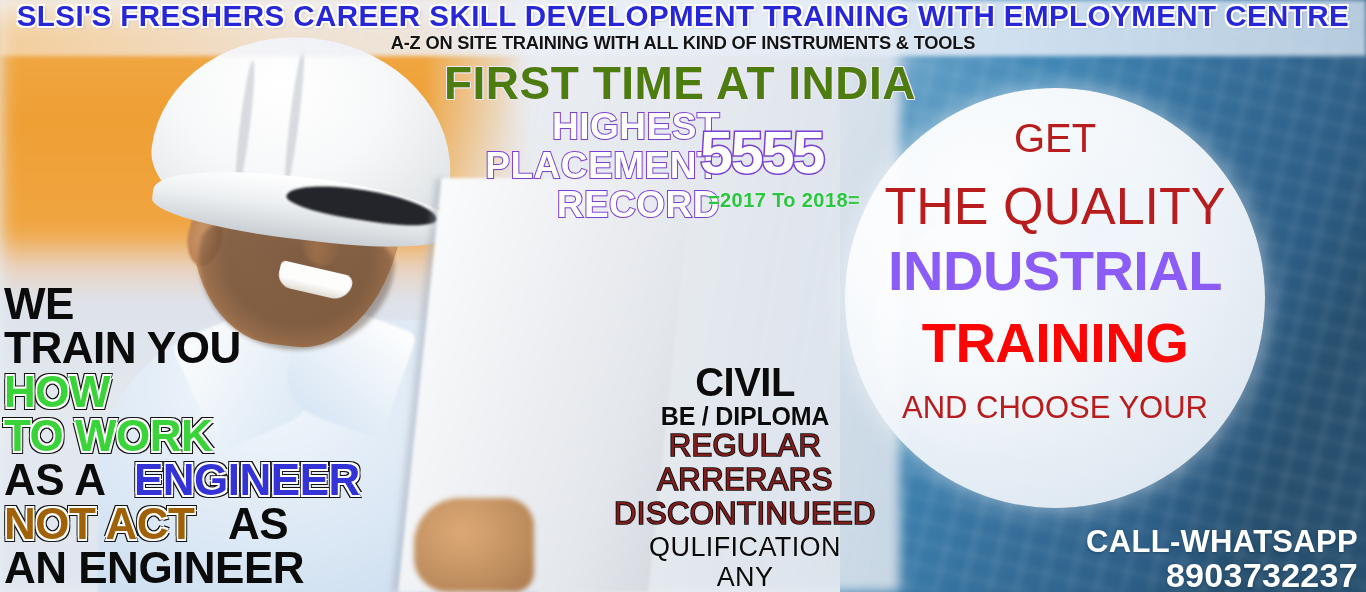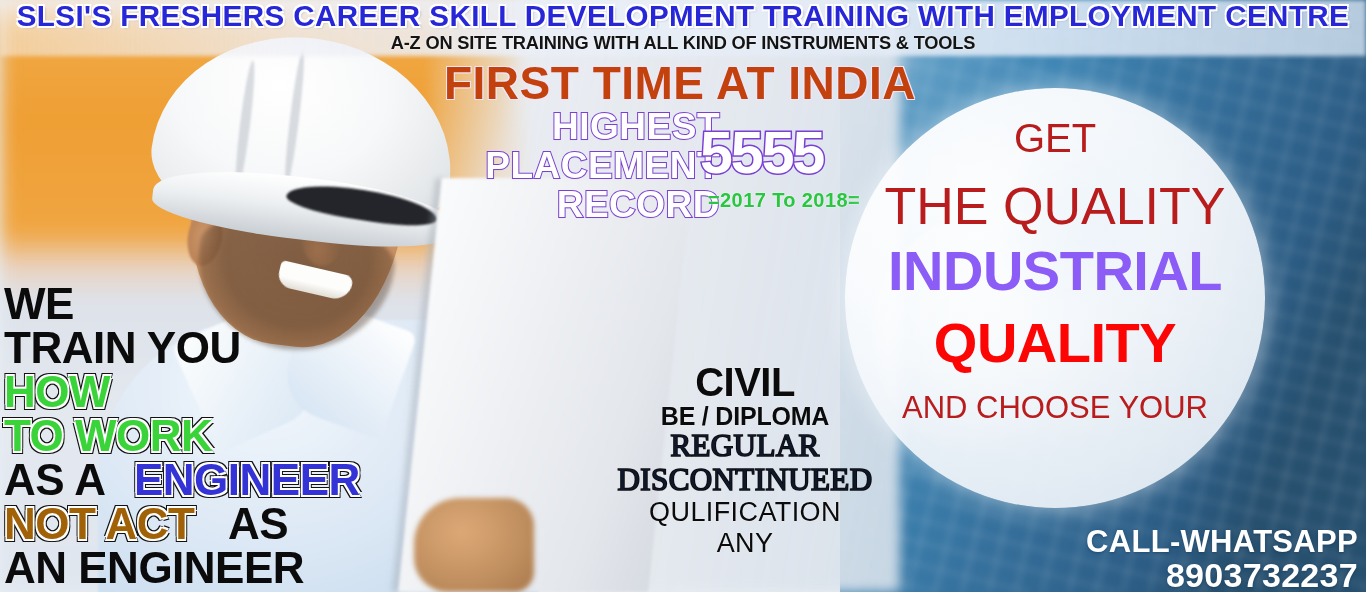--- a/index.html
+++ b/index.html
@@ -204,21 +204,21 @@
   .subheadline {
     left: 0; top: 33px; width: 1366px; text-align: center;
     font-size: 19px; font-weight: bold; color: #141414;
     letter-spacing: -.2px; transform: scaleX(.96);
     text-shadow: 0 0 2px rgba(255,255,255,.8);
   }
 
   
   .first-time {
     left: 420px; top: 60px; width: 520px; text-align: center;
-    font-size: 46px; font-weight: bold; color: #c2410c;
+    font-size: 46px; font-weight: bold; color: #4d7c0f;
     letter-spacing: .5px;
     text-shadow: -1px -1px 0 #efe6fa, 1px -1px 0 #efe6fa, -1px 1px 0 #efe6fa, 1px 1px 0 #efe6fa;
   }
   
   .hpr {
     left: 400px; top: 108px; width: 320px; text-align: right;
     font-size: 37px; font-weight: bold; color: #ffffff;
     letter-spacing: .5px;
     -webkit-text-stroke: 2px #7b3fd4;
     paint-order: stroke fill;
@@ -262,22 +262,22 @@
   .civil-col { position: absolute; left: 595px; top: 362px; width: 300px; text-align: center; }
   .civil {
     font-size: 40px; font-weight: bold; color: #0b0b0b; letter-spacing: -.5px;
     line-height: 1; text-shadow: 0 0 2px rgba(255,255,255,.55);
   }
   .bediploma {
     font-size: 25px; font-weight: bold; color: #0b0b0b; letter-spacing: -.2px;
     line-height: 1.05; margin-top: 1px; text-shadow: 0 0 2px rgba(255,255,255,.55);
   }
   .outline-row {
-    font-size: 31px; font-weight: normal; color: #0f172a; letter-spacing: .4px;
-    line-height: 1.1; -webkit-text-stroke: 1.7px #0b0b0b; paint-order: stroke fill; font-family: Liberation Serif, serif;
+    font-size: 31px; font-weight: normal; color: #7f1d1d; letter-spacing: .4px;
+    line-height: 1.1; -webkit-text-stroke: 1.7px #0b0b0b; paint-order: stroke fill;
   }
   .plain-row {
     font-size: 27px; font-weight: normal; color: #0b0b0b; letter-spacing: .4px;
     line-height: 1.12; text-shadow: 0 0 2px rgba(255,255,255,.55);
   }
 
   
   .c-text { position: absolute; left: 845px; width: 420px; text-align: center; }
   .c-blue { color: #b91c1c; font-weight: normal; }
   .c-get    { top: 116px; font-size: 40px; }
@@ -347,30 +347,31 @@
   <div class="t lblk black" style="top:458px;">AS A</div>
   <div class="t lblk out-wb blue-e" style="top:458px; left:134px;">ENGINEER</div>
   <div class="t lblk out-wb pink" style="top:502px;">NOT ACT</div>
   <div class="t lblk black" style="top:502px; left:228px;">AS</div>
   <div class="t lblk black" style="top:546px;">AN ENGINEER</div>
 
   <div class="civil-col">
     <div class="civil">CIVIL</div>
     <div class="bediploma">BE / DIPLOMA</div>
     <div class="outline-row">REGULAR</div>
+    <div class="outline-row">ARRERARS</div>
     <div class="outline-row">DISCONTINUEED</div>
     <div class="plain-row">QULIFICATION</div>
     <div class="plain-row">ANY</div>
   </div>
 
   <div class="circle"></div>
   <div class="circle-sheen1"></div>
   <div class="circle-sheen2"></div>
   <div class="c-text c-blue c-get">GET</div>
   <div class="c-text c-blue c-qual">THE QUALITY</div>
   <div class="c-text c-ind">INDUSTRIAL</div>
-  <div class="c-text c-train">QUALITY</div>
+  <div class="c-text c-train">TRAINING</div>
   <div class="c-text c-blue c-and">AND CHOOSE YOUR</div>
 
   <div class="contact c-call">CALL-WHATSAPP</div>
   <div class="contact c-num">8903732237</div>
 
 </div>
 
 </body></html>

